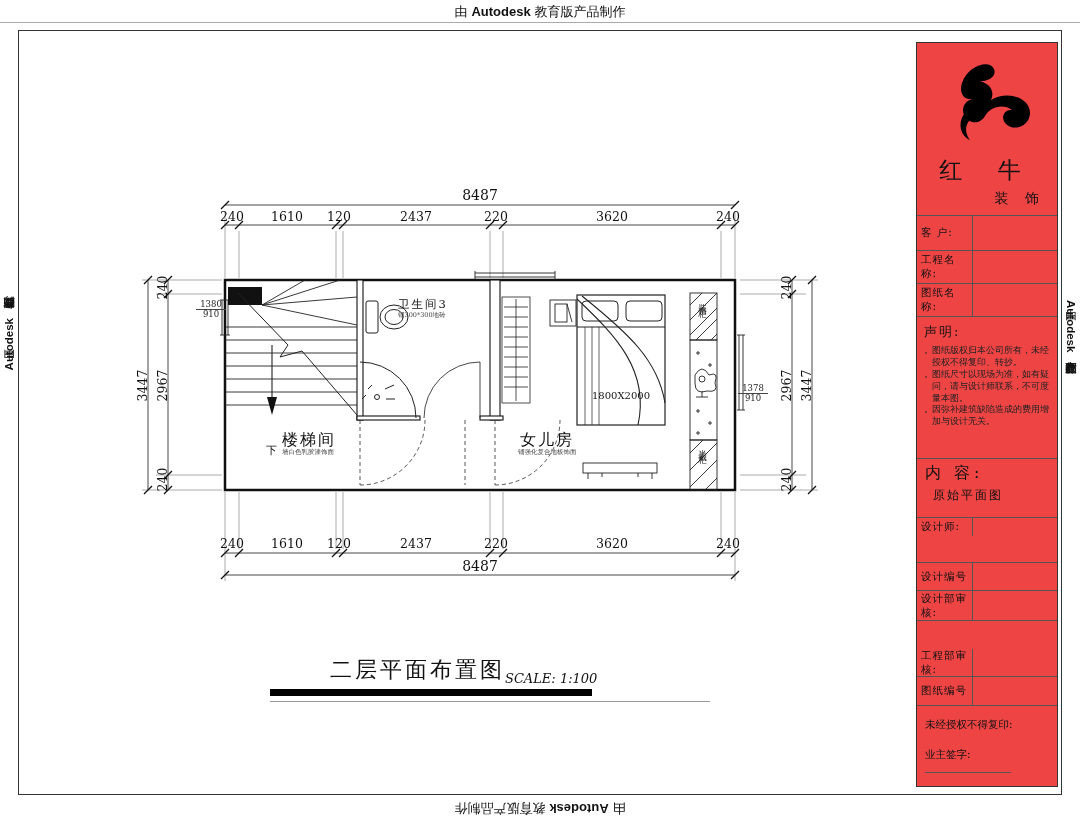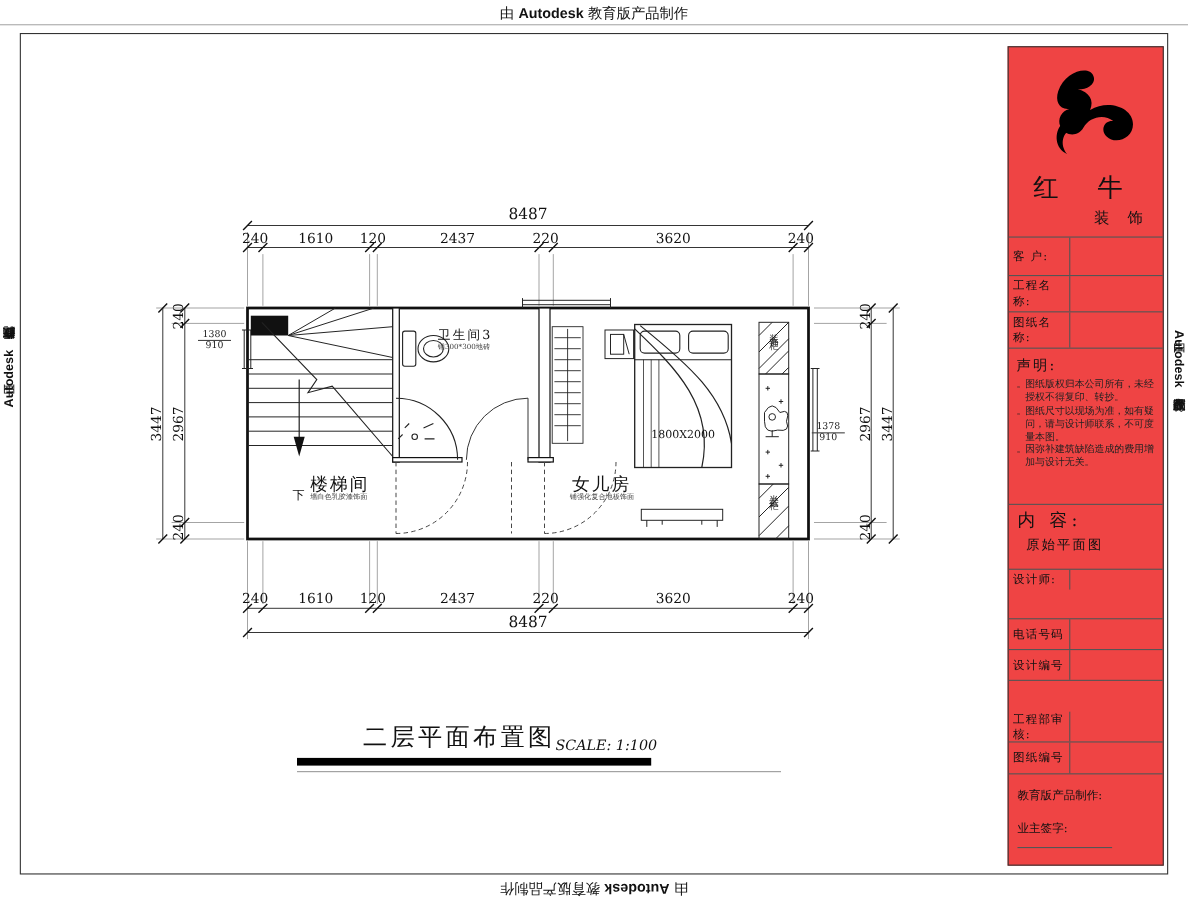--- a/index.html
+++ b/index.html
@@ -257,21 +257,21 @@
 
 <div class="abs dim rot" style="left:117px;top:378px;width:50px;">3447</div>
 <div class="abs dim rot" style="left:137px;top:378px;width:50px;">2967</div>
 <div class="abs dim rot" style="left:142px;top:280px;width:40px;">240</div>
 <div class="abs dim rot" style="left:142px;top:472px;width:40px;">240</div>
 <div class="abs dim rot" style="left:761px;top:378px;width:50px;">2967</div>
 <div class="abs dim rot" style="left:781px;top:378px;width:50px;">3447</div>
 <div class="abs dim rot" style="left:766px;top:280px;width:40px;">240</div>
 <div class="abs dim rot" style="left:766px;top:472px;width:40px;">240</div>
 
-<div class="abs windim" style="left:180px;top:300px;">
+<div class="abs windim" style="left:196px;top:300px;">
   <span class="top">1380</span>
   <span>910</span>
 </div>
 <div class="abs windim" style="left:738px;top:384px;">
   <span class="top">1378</span>
   <span>910</span>
 </div>
 
 <div class="abs room" style="left:398px;top:297px;font-size:11.5px;">卫生间3</div>
 <div class="abs note" style="left:398px;top:311px;">铺300*300地砖</div>
@@ -326,35 +326,35 @@
     </div>
   </div>
   <div class="content-cell">
     <div class="content-label">内 容:</div>
     <div class="content-value">原始平面图</div>
   </div>
   <div class="tb-row" style="height:45px;flex-direction:column;">
     <div class="tb-label">设计师:</div>
     <div class="tb-value"></div>
   </div>
-  <div class="tb-row" style="height:28px;">
-    <div class="tb-label">电话号码</div>
-    <div class="tb-value"></div>
-  </div>
   <div class="tb-row" style="height:28px;gap:16px;">
     <div class="tb-label">设计编号</div>
     <div class="tb-value"></div>
   </div>
+  <div class="tb-row" style="height:30px;">
+    <div class="tb-label">设计部审核:</div>
+    <div class="tb-value"></div>
+  </div>
   <div class="tb-row" style="height:28px;margin-top:28px;">
     <div class="tb-label">工程部审核:</div>
     <div class="tb-value"></div>
   </div>
   <div class="tb-row" style="height:29px;">
     <div class="tb-label">图纸编号</div>
     <div class="tb-value"></div>
   </div>
   <div class="footer-cell">
-    <div>教育版产品制作:</div>
+    <div>未经授权不得复印:</div>
     <div style="margin-top:16px;">
       <span>业主签字:</span><span class="sig-line"></span>
     </div>
   </div>
 </div>
 
 </body></html>

